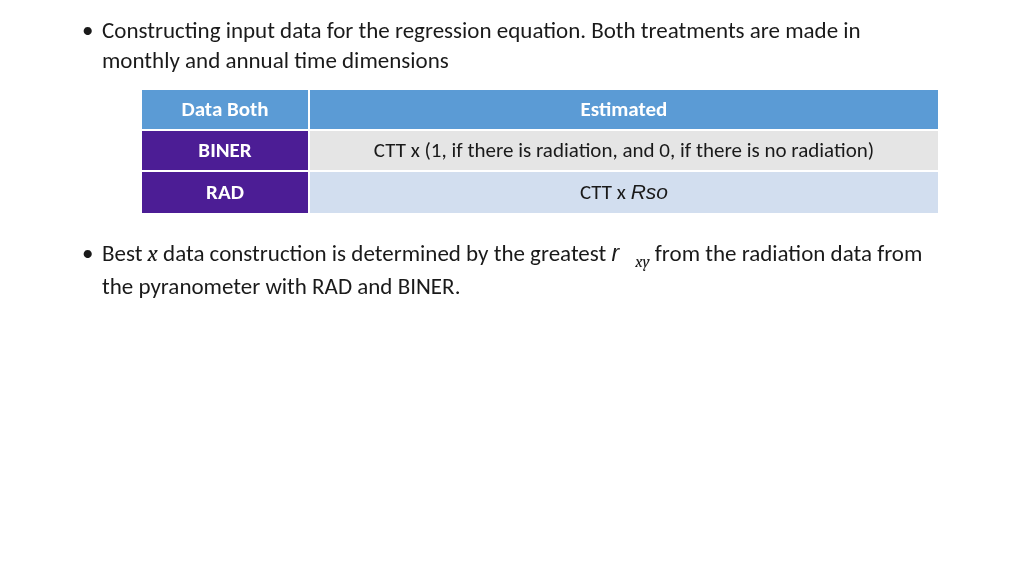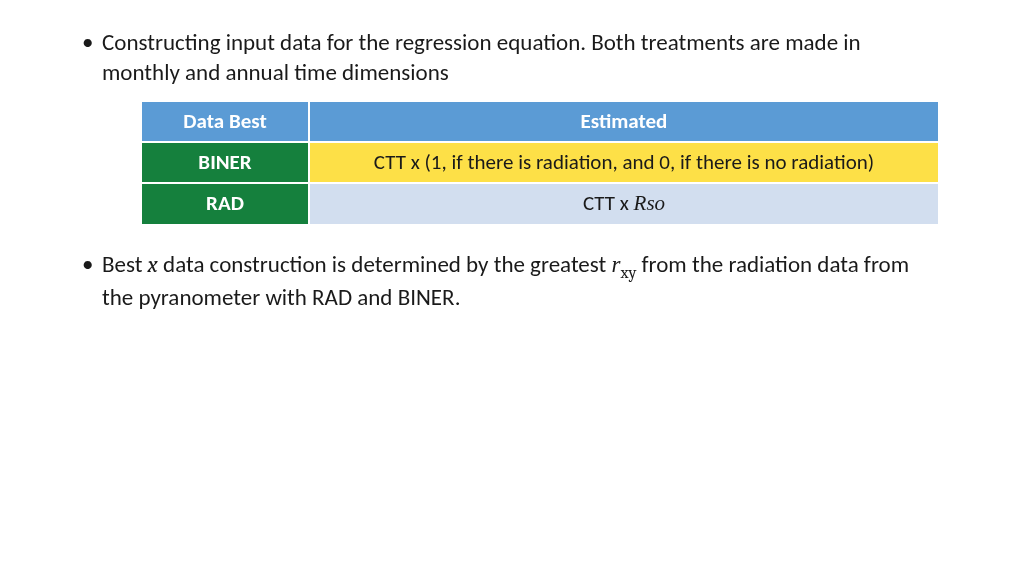--- a/index.html
+++ b/index.html
@@ -8,21 +8,21 @@
     width: 1024px;
     height: 576px;
     background: #ffffff;
     font-family: "Calibri", "Segoe UI", Arial, sans-serif;
     color: #1a1a1a;
   }
   .slide {
     box-sizing: border-box;
     width: 1024px;
     height: 576px;
-    padding: 28px 90px 20px 80px;
+    padding: 16px 90px 20px 80px;
   }
   ul.outer {
     margin: 0;
     padding: 0;
     list-style: none;
   }
   ul.outer > li {
     position: relative;
     padding-left: 22px;
     font-size: 23px;
@@ -47,54 +47,54 @@
   .table-wrap th {
     background: #5B9BD5;
     color: #ffffff;
     font-weight: 600;
     padding: 6px 8px;
     border: 2px solid #ffffff;
     text-align: center;
   }
   .table-wrap th.col-type { width: 150px; }
   .table-wrap td.rowhead {
-    background: #15803d;
+    background: #4c1d95;
     color: #ffffff;
     font-weight: 700;
     text-align: center;
     border: 2px solid #ffffff;
     padding: 6px 8px;
   }
   .table-wrap td.cell {
     text-align: center;
     border: 2px solid #ffffff;
     padding: 6px 8px;
     color: #1a1a1a;
   }
-  .table-wrap tr.r1 td.cell { background: #fde047; }
+  .table-wrap tr.r1 td.cell { background: #e5e5e5; }
   .table-wrap tr.r2 td.cell { background: #D2DEEF; }
   .ital { font-style: italic; font-family: "Cambria", "Times New Roman", serif; }
-  .sub { font-family: "Cambria", "Times New Roman", serif; font-size: 0.72em; vertical-align: sub; position: relative; top: 0.05em; }
-  .math { font-family: Liberation Serif, serif; font-style: italic; }
+  .sub { font-style: italic; font-family: "Cambria", "Times New Roman", serif; font-size: 0.72em; vertical-align: sub; position: relative; top: 0.05em; margin-left: 16px; }
+  .math { font-family: Liberation Sans, sans-serif; font-style: italic; }
   .justify { text-align: justify; }
   .gap-top { margin-top: 24px; }
 </style>
 </head>
 <body>
 
 <div class="slide">
   <ul class="outer">
 
     <li>
       <span>Constructing input data for the regression equation. Both treatments are made in monthly and annual time dimensions</span>
 
       <table class="table-wrap">
         <tbody>
             <tr>
-          <th class="col-type">Data Best</th>
+          <th class="col-type">Data Both</th>
           <th>Estimated</th>
         </tr>
         <tr class="r1">
           <td class="rowhead">BINER</td>
           <td class="cell">CTT x (1, if there is radiation, and 0, if there is no radiation)</td>
         </tr>
         <tr class="r2">
           <td class="rowhead">RAD</td>
           <td class="cell">
             <span>CTT x </span><span class="math">Rso</span>

